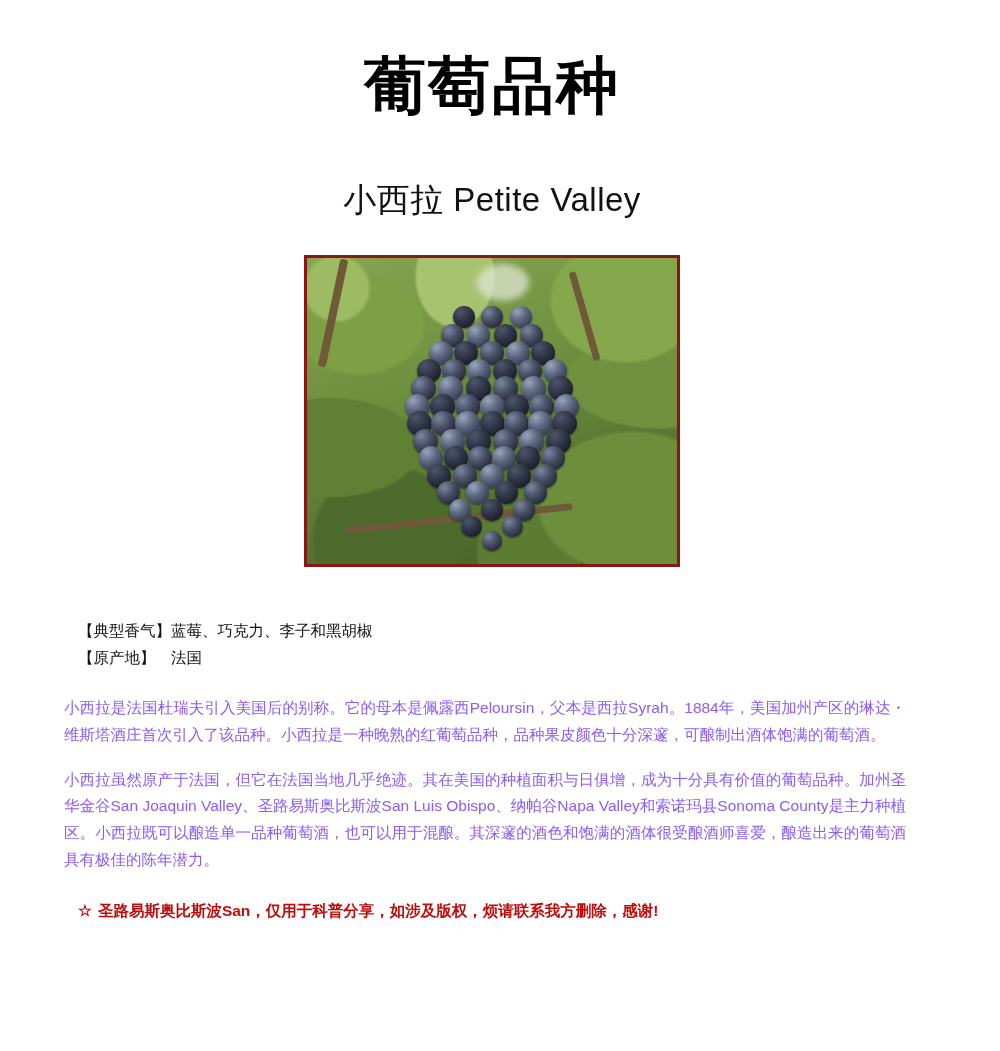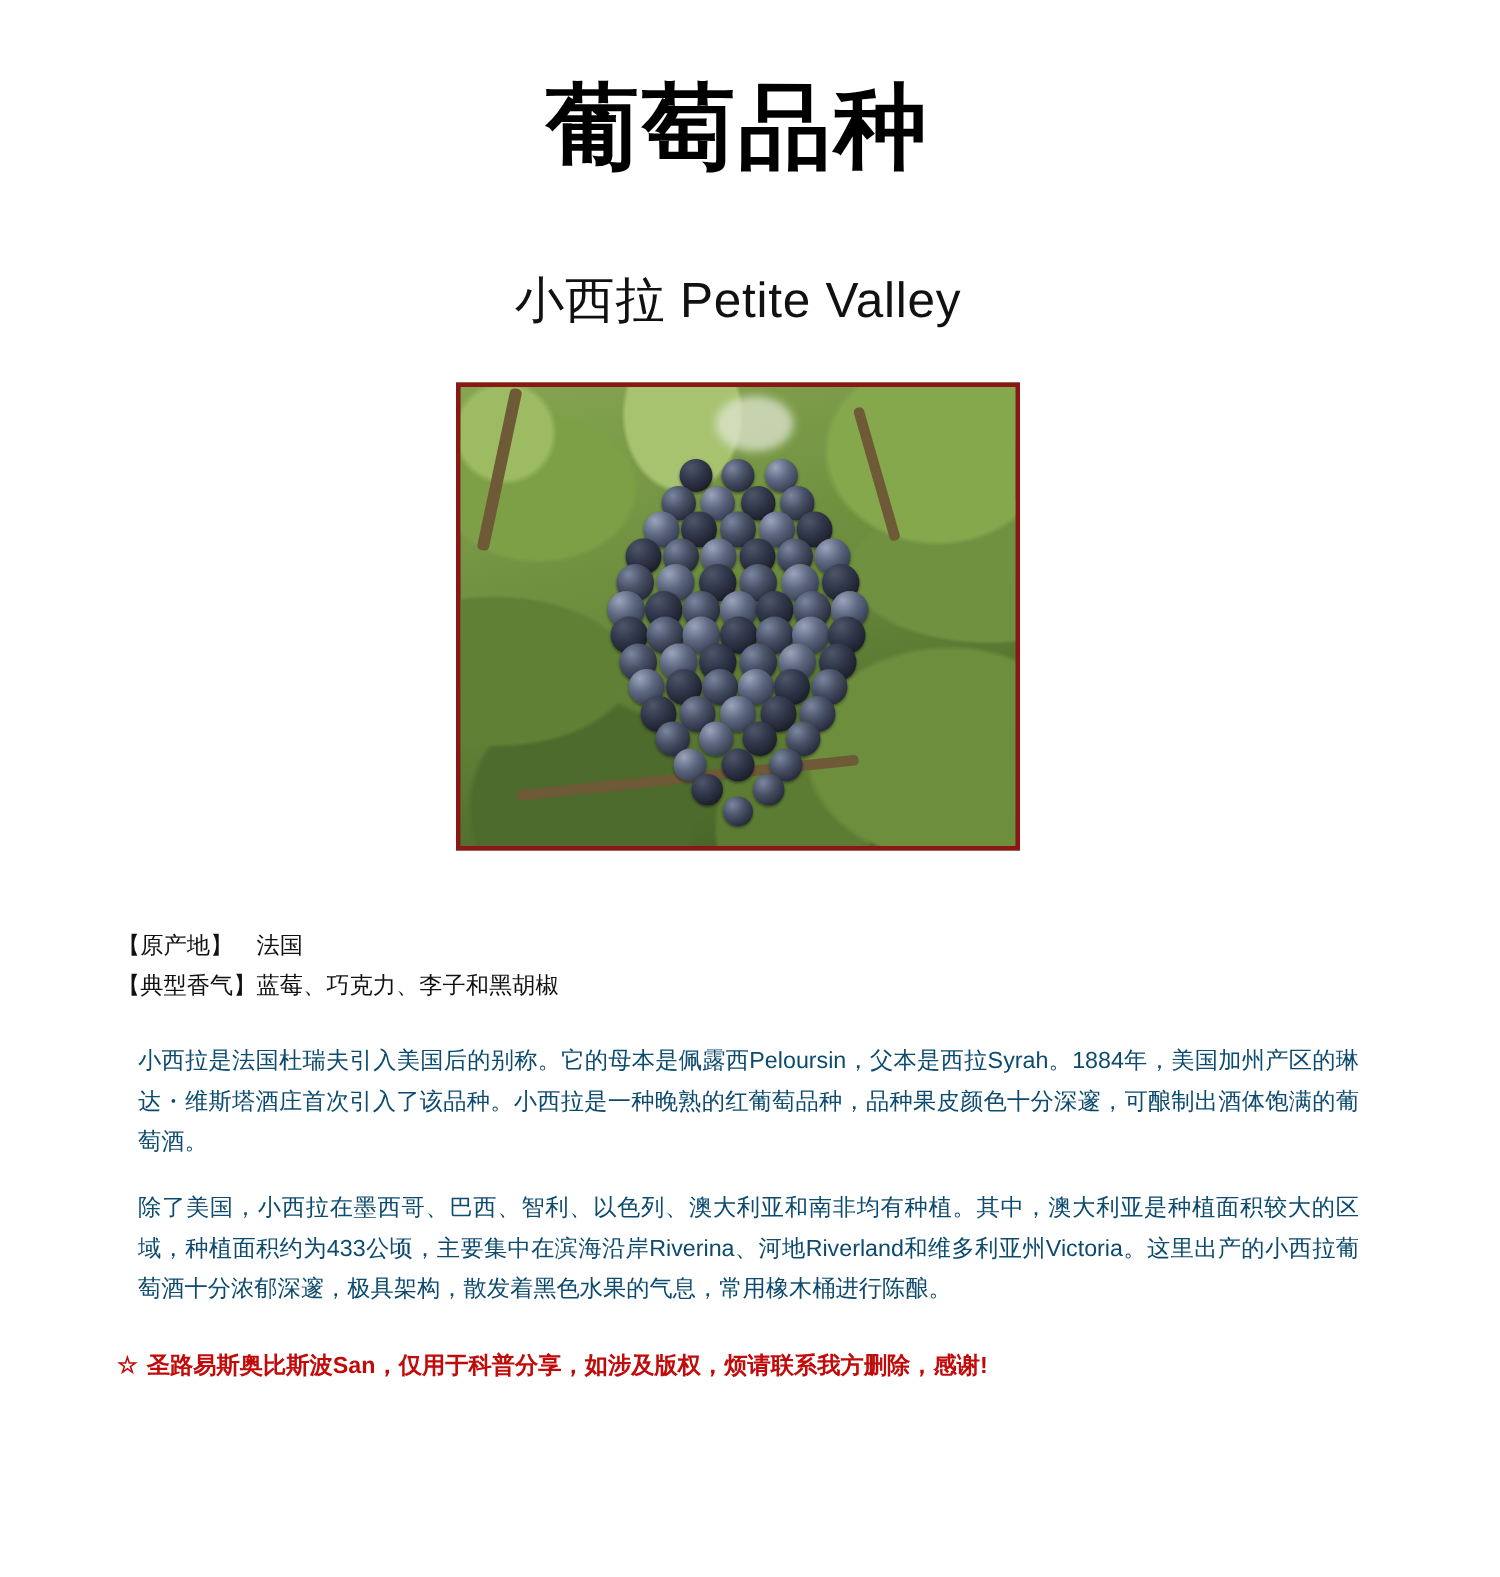--- a/index.html
+++ b/index.html
@@ -111,24 +111,24 @@
   .berry.light {
     background: radial-gradient(circle at 32% 26%, #9aa4bb 0%, #5d6780 40%, #323a4d 82%, #1b1f2a 100%);
   }
   .caption-block {
     margin: 50px 0 0 78px;
     font-size: 15.5px;
     line-height: 1.75;
     color: #111111;
   }
   .body-block {
-    margin: 24px 78px 0 92px;
+    margin: 24px 78px 0 64px;
     font-size: 15.5px;
     line-height: 1.72;
-    color: #0c4a6e;
+    color: #8b5cf6;
     text-align: justify;
   }
   .body-block p { margin: 0 0 18px 0; }
   .body-block p.tight { margin-bottom: 0; }
   .footnote {
     margin: 26px 0 0 78px;
     font-size: 15.5px;
     font-weight: bold;
     color: #c10b0b;
     line-height: 1.6;
@@ -216,26 +216,26 @@
           <div class="berry dark" style="width: 22px; height: 22px; left: 50%; top: 79%; margin-left: -11px;"></div>
           <div class="berry" style="width: 22px; height: 22px; left: 67%; top: 79%; margin-left: -11px;"></div>
           <div class="berry dark" style="width: 21px; height: 21px; left: 39%; top: 86%; margin-left: -10.5px;"></div>
           <div class="berry" style="width: 21px; height: 21px; left: 61%; top: 86%; margin-left: -10.5px;"></div>
           <div class="berry" style="width: 20px; height: 20px; left: 50%; top: 92%; margin-left: -10px;"></div>
         </div>
     </div>
   </div>
 
   <div class="caption-block">
+    <div>【典型香气】蓝莓、巧克力、李子和黑胡椒</div>
     <div>【原产地】　法国</div>
-    <div>【典型香气】蓝莓、巧克力、李子和黑胡椒</div>
   </div>
 
   <div class="body-block">
     <p>小西拉是法国杜瑞夫引入美国后的别称。它的母本是佩露西Peloursin，父本是西拉Syrah。1884年，美国加州产区的琳达・维斯塔酒庄首次引入了该品种。小西拉是一种晚熟的红葡萄品种，品种果皮颜色十分深邃，可酿制出酒体饱满的葡萄酒。</p>
-    <p class="tight">除了美国，小西拉在墨西哥、巴西、智利、以色列、澳大利亚和南非均有种植。其中，澳大利亚是种植面积较大的区域，种植面积约为433公顷，主要集中在滨海沿岸Riverina、河地Riverland和维多利亚州Victoria。这里出产的小西拉葡萄酒十分浓郁深邃，极具架构，散发着黑色水果的气息，常用橡木桶进行陈酿。</p>
+    <p>小西拉虽然原产于法国，但它在法国当地几乎绝迹。其在美国的种植面积与日俱增，成为十分具有价值的葡萄品种。加州圣华金谷San Joaquin Valley、圣路易斯奥比斯波San Luis Obispo、纳帕谷Napa Valley和索诺玛县Sonoma County是主力种植区。小西拉既可以酿造单一品种葡萄酒，也可以用于混酿。其深邃的酒色和饱满的酒体很受酿酒师喜爱，酿造出来的葡萄酒具有极佳的陈年潜力。</p>
   </div>
 
   <div class="footnote">
     <span class="star">☆</span><span>圣路易斯奥比斯波San，仅用于科普分享，如涉及版权，烦请联系我方删除，感谢!</span>
   </div>
 
 </div>
 
 </body></html>

